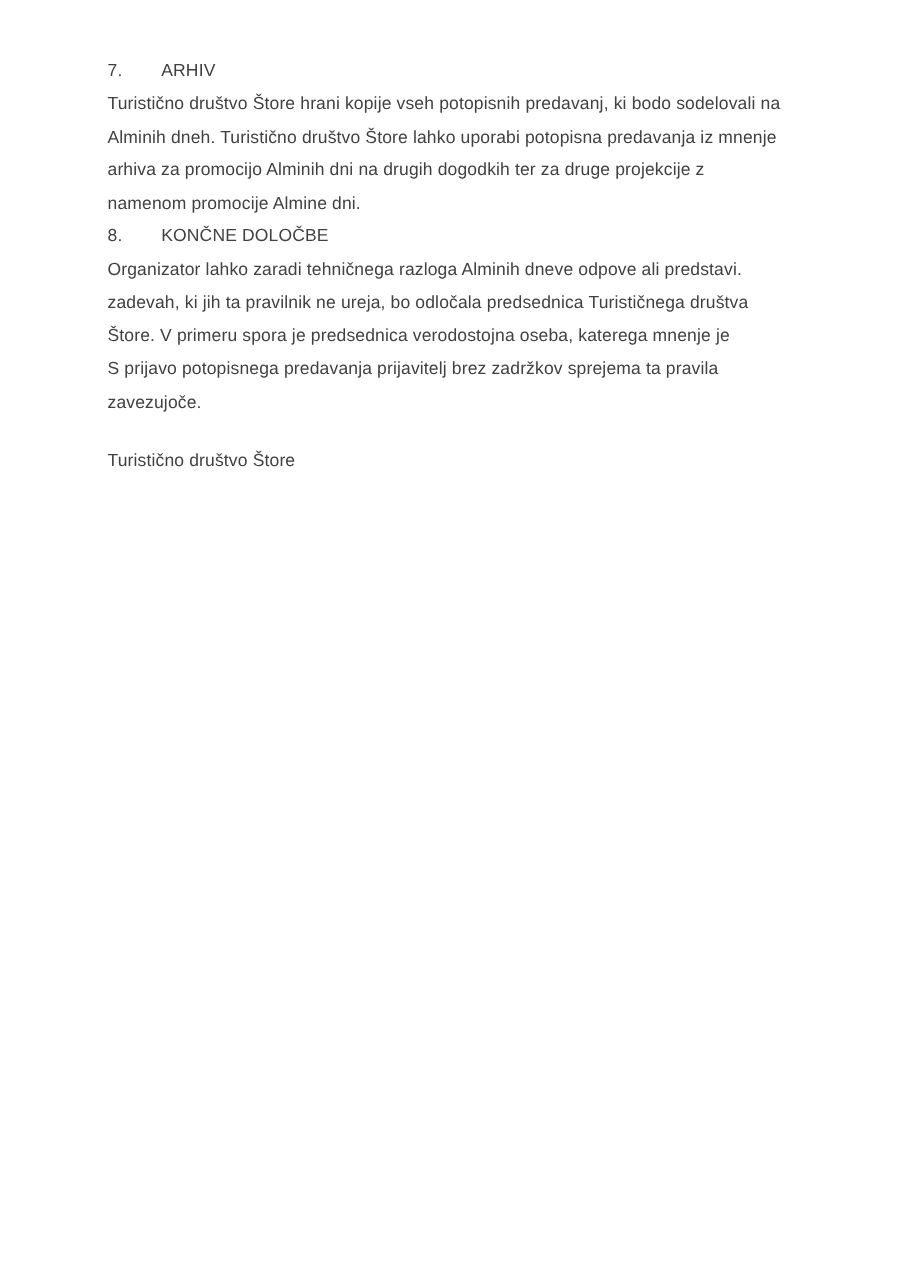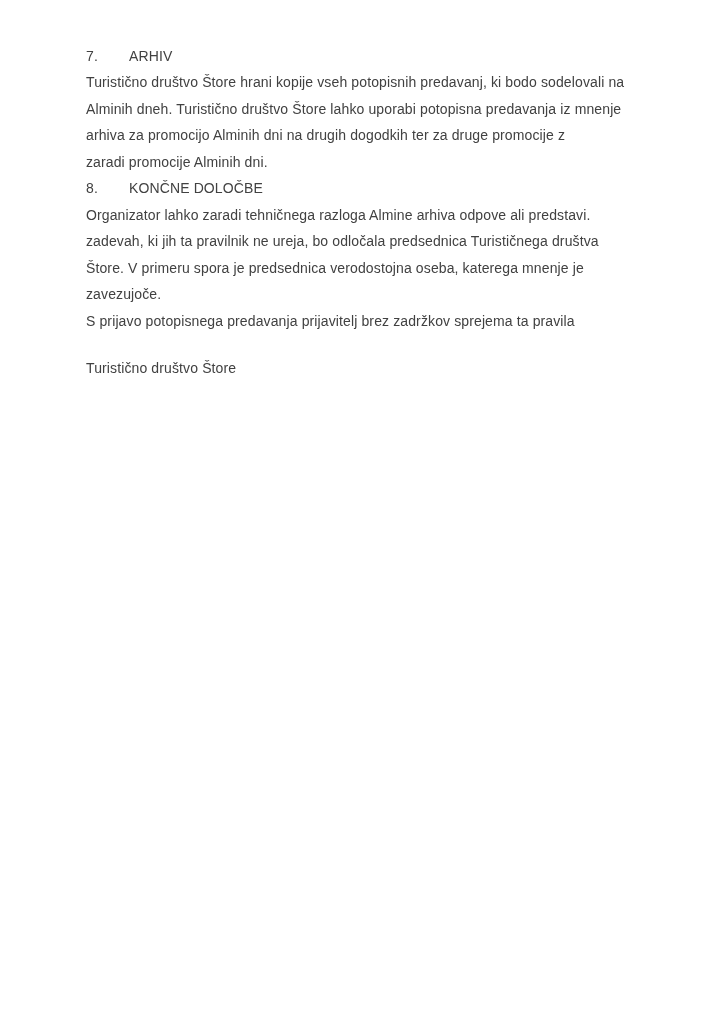--- a/index.html
+++ b/index.html
@@ -28,33 +28,33 @@
 <div class="page">
 
   <main class="doc">
 
     <section>
       <div class="heading">
         <span class="num">7.</span><span class="title">ARHIV</span>
       </div>
       <div class="line">Turistično društvo Štore hrani kopije vseh potopisnih predavanj, ki bodo sodelovali na</div>
       <div class="line">Alminih dneh. Turistično društvo Štore lahko uporabi potopisna predavanja iz mnenje</div>
-      <div class="line">arhiva za promocijo Alminih dni na drugih dogodkih ter za druge promocije z</div>
-      <div class="line">zaradi promocije Alminih dni.</div>
+      <div class="line">arhiva za promocijo Alminih dni na drugih dogodkih ter za druge projekcije z</div>
+      <div class="line">namenom promocije Almine dni.</div>
     </section>
 
     <section class="sec8">
       <div class="heading">
         <span class="num">8.</span><span class="title">KONČNE DOLOČBE</span>
       </div>
-      <div class="line">Organizator lahko zaradi tehničnega razloga Almine arhiva odpove ali predstavi.</div>
+      <div class="line">Organizator lahko zaradi tehničnega razloga Alminih dneve odpove ali predstavi.</div>
       <div class="line">zadevah, ki jih ta pravilnik ne ureja, bo odločala predsednica Turističnega društva</div>
       <div class="line">Štore. V primeru spora je predsednica verodostojna oseba, katerega mnenje je</div>
+      <div class="line">S prijavo potopisnega predavanja prijavitelj brez zadržkov sprejema ta pravila</div>
       <div class="line">zavezujoče.</div>
-      <div class="line">S prijavo potopisnega predavanja prijavitelj brez zadržkov sprejema ta pravila</div>
     </section>
 
     <p class="signature">Turistično društvo Štore</p>
   </main>
 
   <footer class="footer">
 
     
     
 

